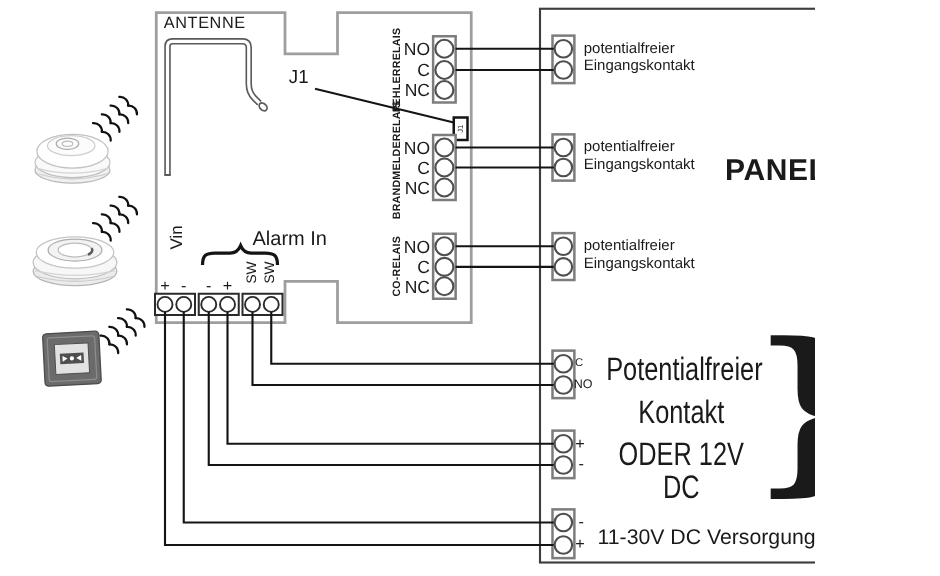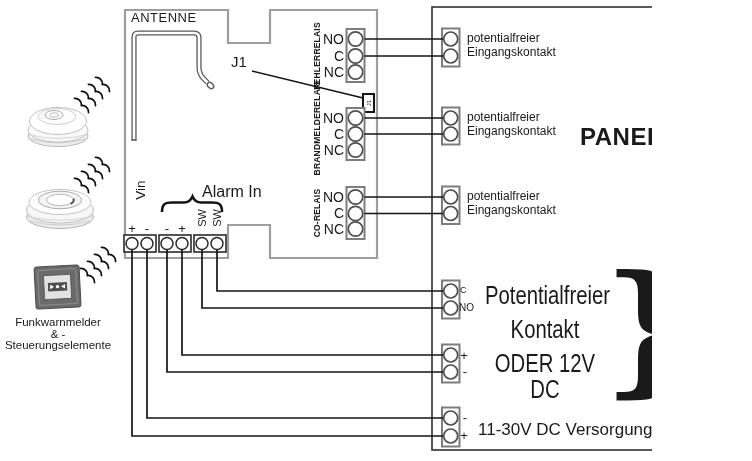--- a/index.html
+++ b/index.html
@@ -210,18 +210,14 @@
     <span style="top:350px;">ODER 12V DC</span>
   </div>
   <span class="brace" style="left:603px;top:272px;">}</span>
 
   <span class="ctr term" style="left:464px;top:355px;">+</span>
   <span class="ctr term" style="left:465px;top:371px;">-</span>
   <span class="ctr term" style="left:465px;top:417px;">-</span>
   <span class="ctr term" style="left:464px;top:435px;">+</span>
   <span class="t" style="left:478px;top:421px;font-size:17px;">11-30V DC Versorgung</span>
 
-  <div class="caption">
-    <div>Funkwarnmelder</div>
-    <div>&amp; -Steuerungselemente</div>
-  </div>
 
 </div>
 
 </body></html>

